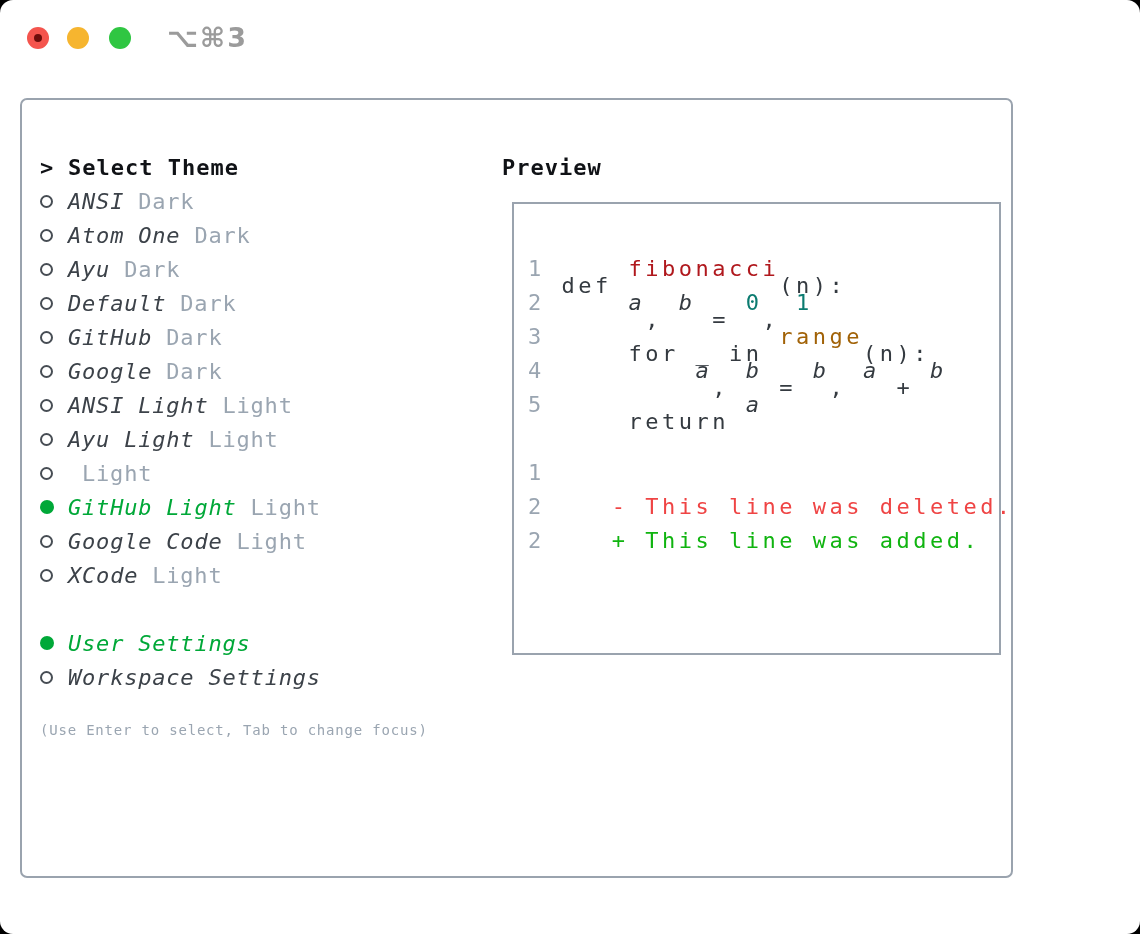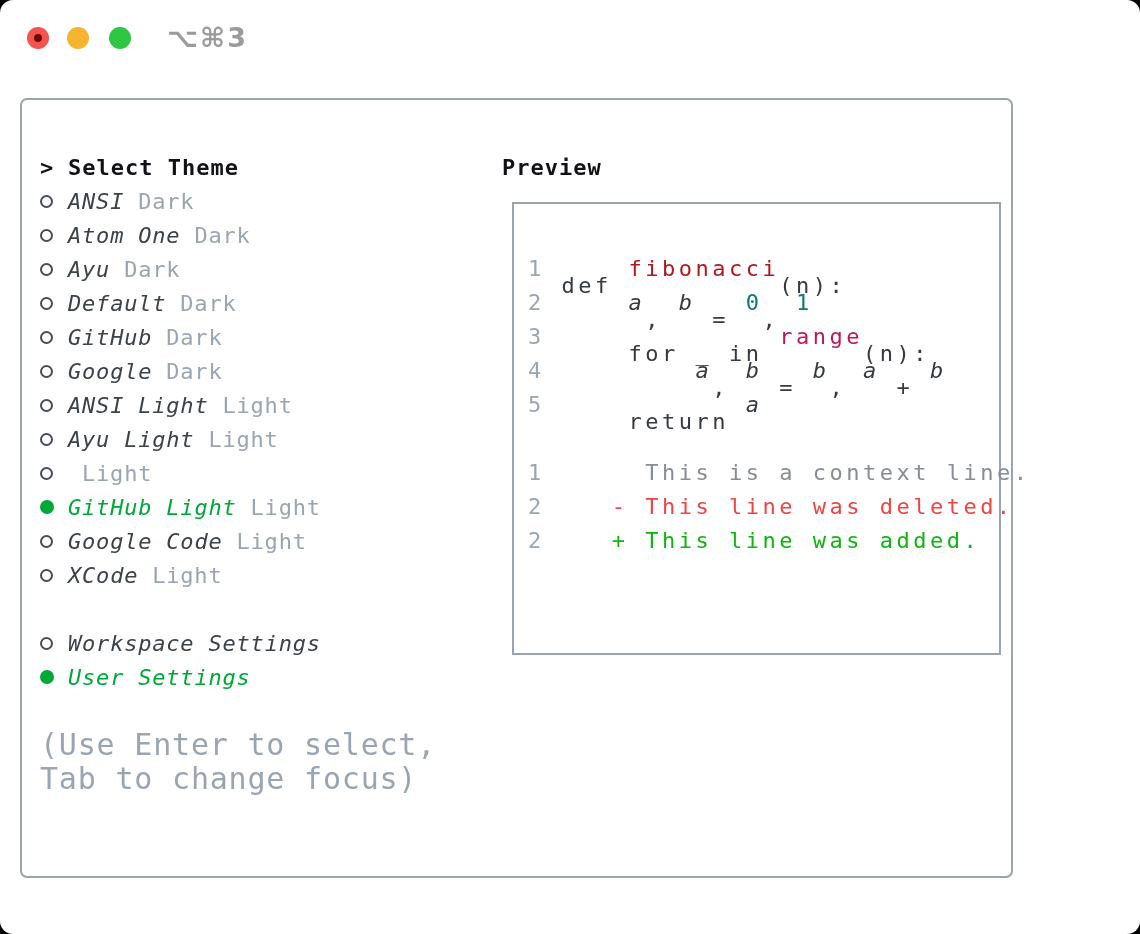--- a/index.html
+++ b/index.html
@@ -34,39 +34,39 @@
   .ring{width:13px;height:13px;border-radius:50%;border:2px solid #474d54;box-sizing:border-box;}
   .ring.filled{border:none;background:#00a838;width:14px;height:14px;}
   .chev{font-weight:bold;color:#101216;}
   .hdr{font-weight:bold;color:#101216;letter-spacing:1px;}
   .name{color:#3c4249;font-style:italic;}
   .name.green{color:#00a838;}
   .variant{color:#9aa5b1;margin-left:14px;}
   .spacer{height:34px;}
   .apply-hdr{color:#16181c;}
   .hint{
-    margin-top:34px;width:414px;font-size:30px;letter-spacing:0.8px;
-    line-height:34px;color:#9aa5b1;
+    margin-top:24px;width:414px;font-size:14px;letter-spacing:0.8px;
+    line-height:25px;color:#9aa5b1;
   }
   
   .preview-title{
     position:absolute;left:480px;top:50px;height:34px;display:flex;align-items:center;
     font-size:22px;font-weight:bold;letter-spacing:1px;color:#101216;text-align:center;
   }
   .preview-box{
     position:absolute;left:490px;top:102px;width:471px;height:402px;
     border:2px solid #9aa3ae;background:#fff;
     padding:47px 0 0 14px;box-sizing:content-box;
   }
   .pline{height:34px;display:flex;align-items:center;font-size:22px;letter-spacing:3.5px;white-space:pre;}
   .s-ln{color:#9aa5b1;}
   .s-code{color:#343a40;margin-top:34px;}
   .s-fn{color:#b0181d;}
   .s-num{color:#0b7b70;}
-  .s-blue{color:#be185d;}
+  .s-blue{color:#a16207;}
   .s-var{color:#343a40;font-style:italic;}
   .s-ctx{color:#878d93;}
   .s-del{color:#ef4444;}
   .s-add{color:#10b410;}
 </style>
 </head>
 <body>
 
 <div class="window">
 
@@ -100,40 +100,40 @@
           <div class="row"><span class="marker-col"><span class="ring"></span></span><span class="variant">Light</span></div>
           <div class="row"><span class="marker-col"><span class="ring filled"></span></span><span class="name green">GitHub Light</span><span class="variant">Light</span></div>
           <div class="row"><span class="marker-col"><span class="ring"></span></span><span class="name">Google Code</span><span class="variant">Light</span></div>
           <div class="row"><span class="marker-col"><span class="ring"></span></span><span class="name">XCode</span><span class="variant">Light</span></div>
         </div>
 
       <div class="spacer"></div>
 
 
       <div id="apply-list">
+          <div class="row"><span class="marker-col"><span class="ring filled"></span></span><span class="name green">User Settings</span></div>
           <div class="row"><span class="marker-col"><span class="ring"></span></span><span class="name">Workspace Settings</span></div>
-          <div class="row"><span class="marker-col"><span class="ring filled"></span></span><span class="name green">User Settings</span></div>
         </div>
 
       <div class="hint">(Use Enter to select, Tab to change focus)</div>
 
     </div>
 
     <div class="preview-title">Preview</div>
 
     <div class="preview-box">
       <div id="code-lines">
           <div class="pline"><span class="s-ln">1 </span><span class="s-code">def </span><span class="s-fn">fibonacci</span><span class="s-code">(n):</span></div>
           <div class="pline"><span class="s-ln">2 </span><span class="s-code">    </span><span class="s-var">a</span><span class="s-code">, </span><span class="s-var">b</span><span class="s-code"> = </span><span class="s-num">0</span><span class="s-code">, </span><span class="s-num">1</span></div>
           <div class="pline"><span class="s-ln">3 </span><span class="s-code">    for _ in </span><span class="s-blue">range</span><span class="s-code">(n):</span></div>
           <div class="pline"><span class="s-ln">4 </span><span class="s-code">        </span><span class="s-var">a</span><span class="s-code">, </span><span class="s-var">b</span><span class="s-code"> = </span><span class="s-var">b</span><span class="s-code">, </span><span class="s-var">a</span><span class="s-code"> + </span><span class="s-var">b</span></div>
           <div class="pline"><span class="s-ln">5 </span><span class="s-code">    return </span><span class="s-var">a</span></div>
         </div>
       <div class="spacer"></div>
       <div id="diff-lines">
-          <div class="pline"><span class="s-ln">1</span><span class="s-code">      </span><span class="s-ctx">This is a context line.</span></div>
+          <div class="pline"><span class="s-ln">1</span><span class="s-code">      </span></div>
           <div class="pline"><span class="s-ln">2</span><span class="s-code">    </span><span class="s-del">- This line was deleted.</span></div>
           <div class="pline"><span class="s-ln">2</span><span class="s-code">    </span><span class="s-add">+ This line was added.</span></div>
         </div>
     </div>
 
   </div>
 </div>
 
 </body></html>

